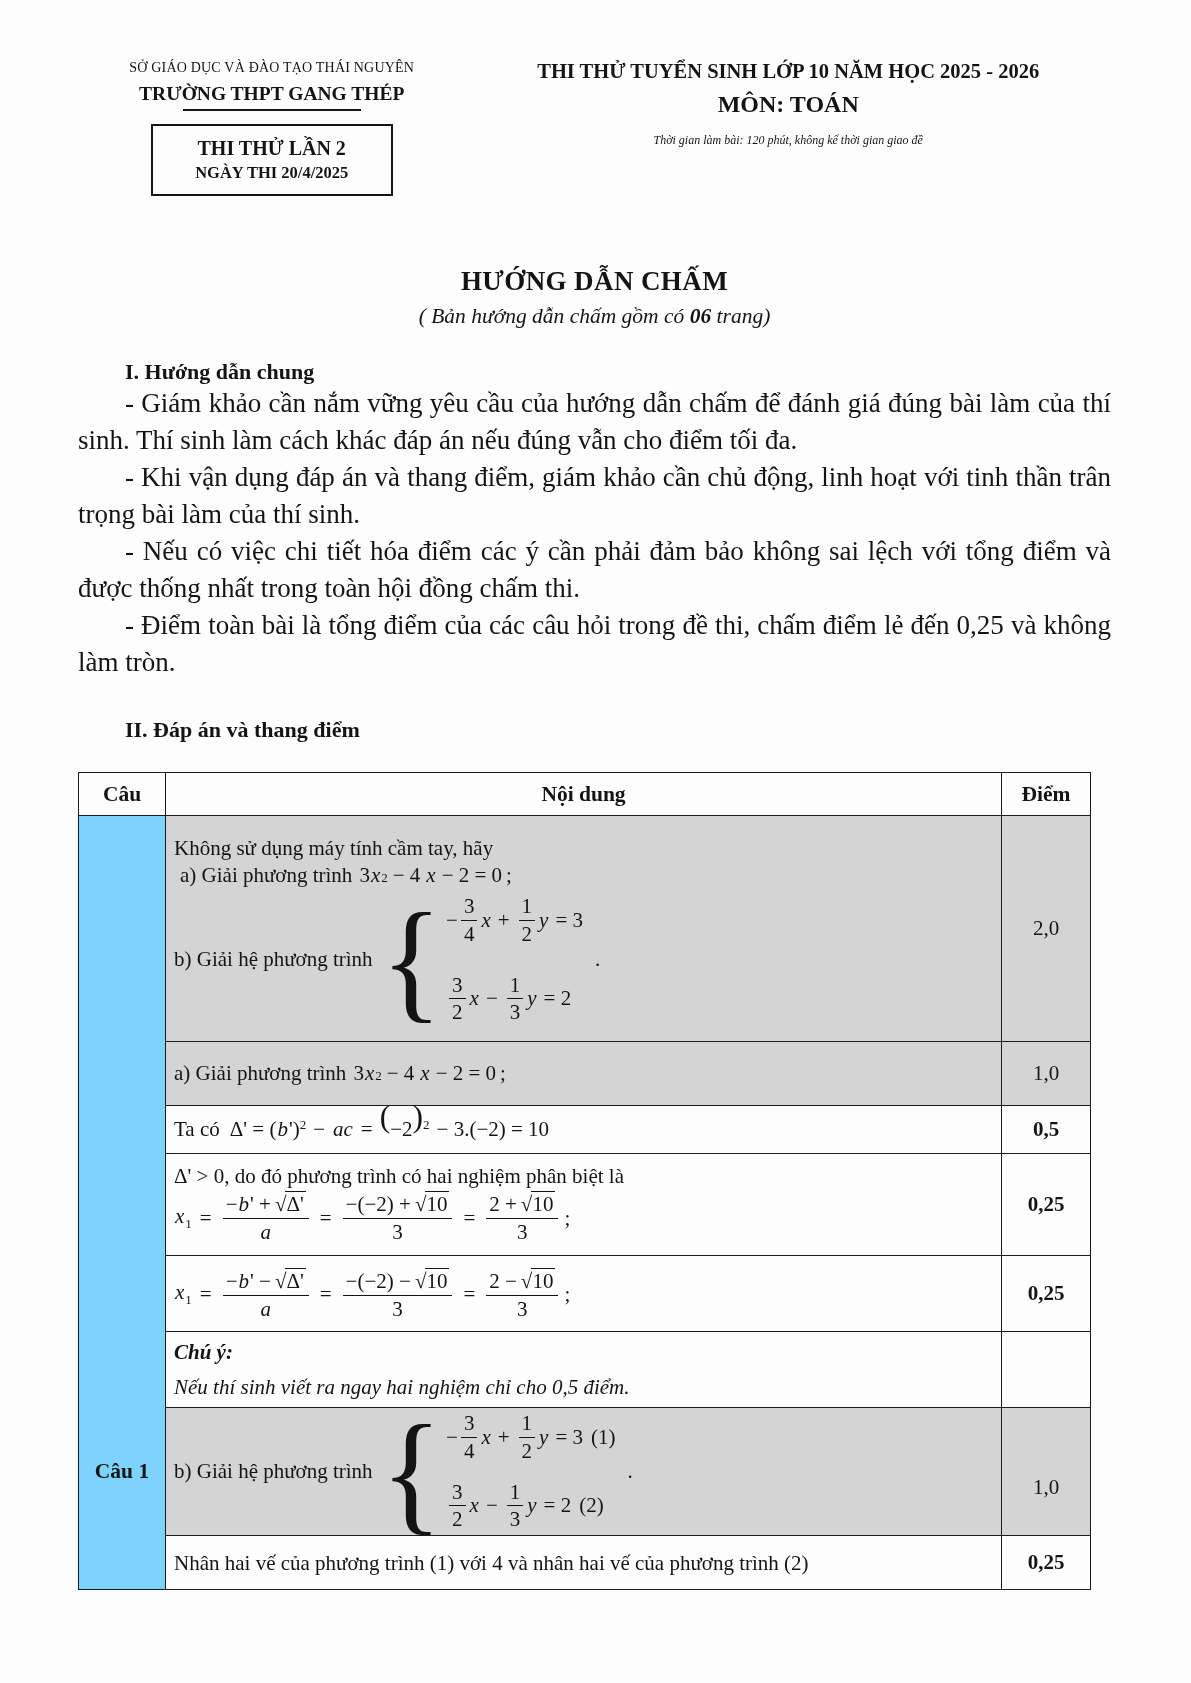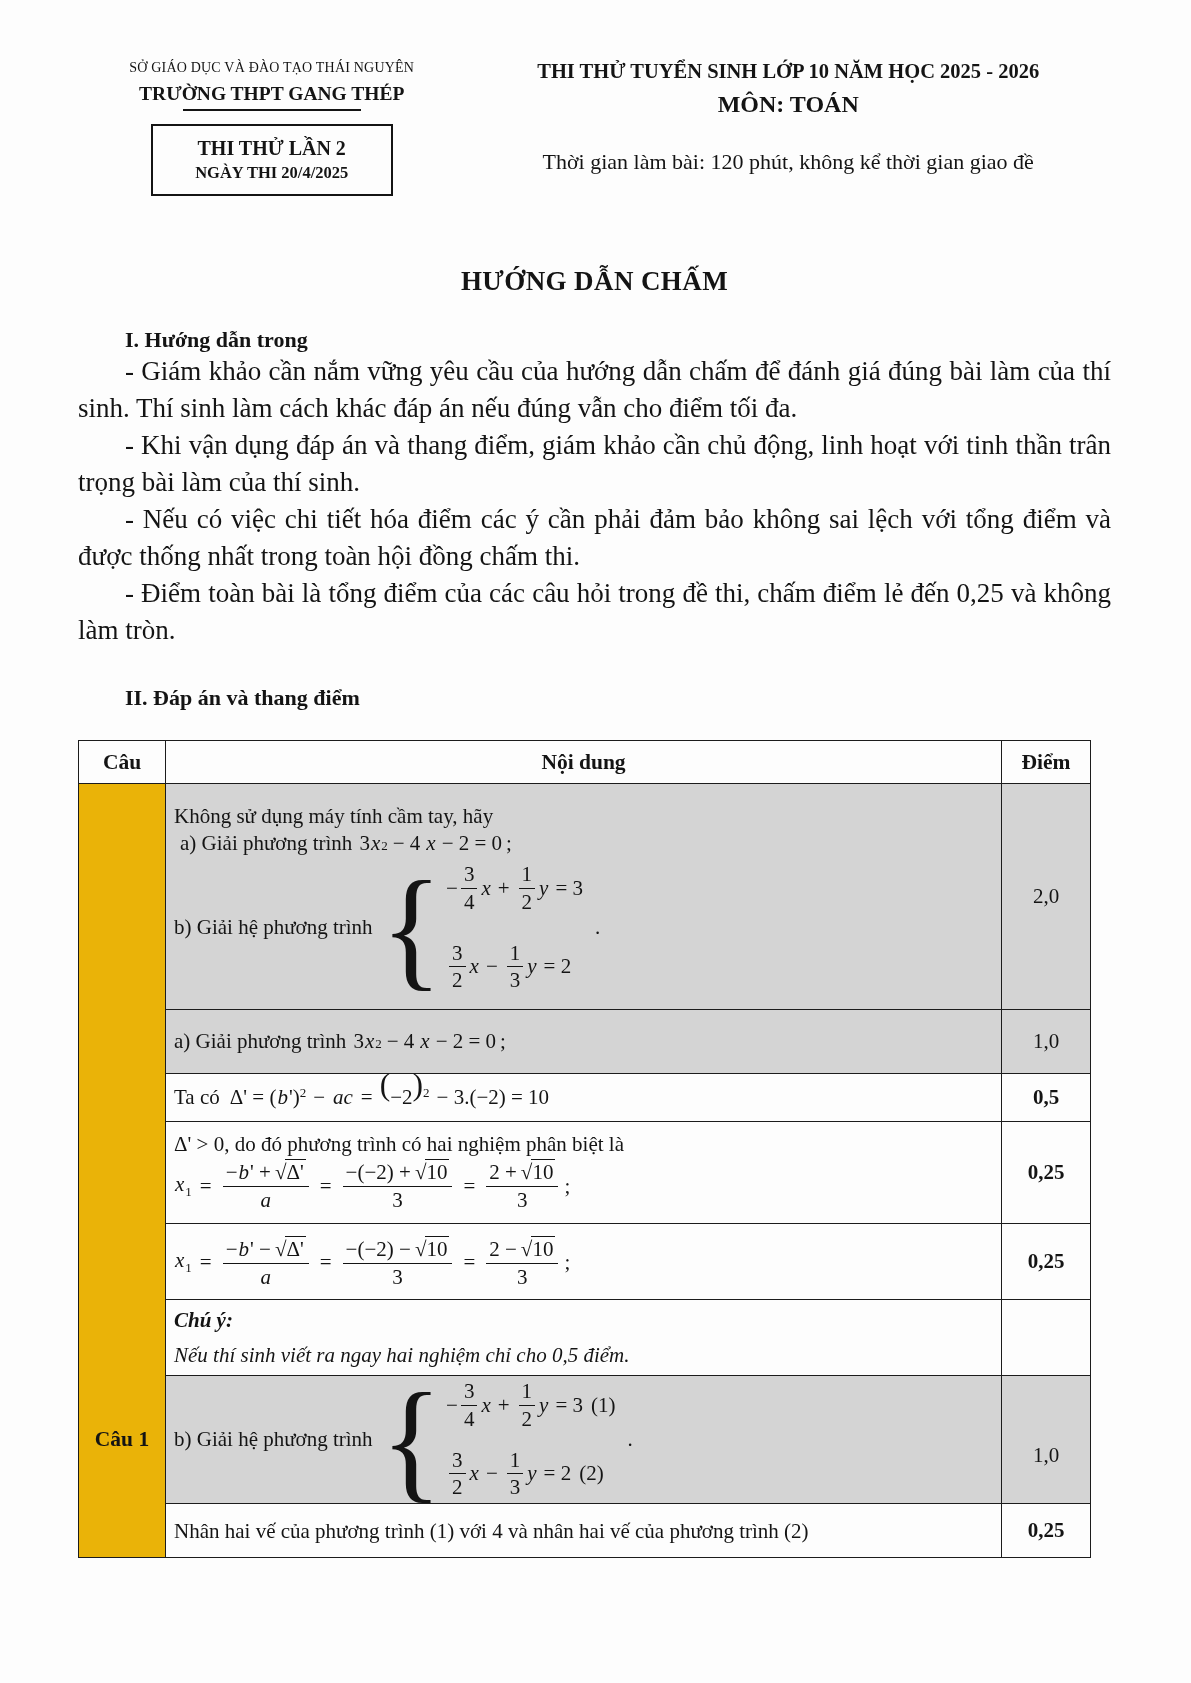--- a/index.html
+++ b/index.html
@@ -14,40 +14,40 @@
   .hdr-left{width:37.5%;text-align:center;}
   .hdr-right{width:62.5%;text-align:center;}
   .dept{font-size:14px;line-height:27px;letter-spacing:.2px;}
   .school{font-size:19.5px;line-height:26px;font-weight:bold;}
   .rule{width:178px;border-bottom:2.5px solid #141414;margin:2px auto 0;}
   .round-box{display:inline-block;border:2px solid #141414;margin-top:13px;padding:9px 24px 10px;min-width:190px;}
   .round{font-size:20px;font-weight:bold;line-height:26px;}
   .rdate{font-size:16.5px;font-weight:bold;line-height:23px;}
   .etitle{font-size:20.5px;font-weight:bold;line-height:30px;margin-top:2px;}
   .esub{font-size:24px;font-weight:bold;line-height:36px;}
-  .etime{font-size:22px;line-height:36px;margin-top:22px;}
+  .etime{font-size:12px;font-style:italic;line-height:36px;}
   
   .doc-title{text-align:center;font-size:27px;font-weight:bold;margin-top:70px;letter-spacing:.4px;}
   .doc-sub{text-align:center;font-size:21.5px;font-style:italic;margin-top:7px;}
   .doc-sub b{font-style:italic;}
   
   .h1{font-size:22px;font-weight:bold;margin:30px 0 0 47px;}
   .para{font-size:27px;line-height:37px;text-align:justify;text-indent:47px;margin:0;}
   .h2{font-size:22px;font-weight:bold;margin:36px 0 0 47px;}
   
   table.grid{border-collapse:collapse;table-layout:fixed;width:1012px;margin-top:29px;}
   .grid col.c1{width:87px;} .grid col.c2{width:836px;} .grid col.c3{width:89px;}
   .grid th,.grid td{border:1.6px solid #1c1c1c;box-sizing:border-box;padding:2px 8px;font-size:21px;vertical-align:middle;}
   .grid th{font-size:21.5px;font-weight:bold;text-align:center;height:43px;padding:4px 8px;}
   .gray{background:#d4d4d4;}
   .content{padding-left:10px;padding-right:6px;}
   .pt{text-align:center;}
   .pt.b{font-weight:bold;}
   .vtop{vertical-align:top;padding-top:6px;}
-  .cau-cell{vertical-align:top;text-align:center;background:#eab308;}
+  .cau-cell{vertical-align:top;text-align:center;background:#7dd3fc;}
   .cau-label{font-weight:bold;font-size:21.5px;margin-top:538px;}
   
   .v{font-style:italic;padding:0 1px;}
   sup{font-size:.62em;}
   sub{font-size:.62em;}
   .mrow{display:inline-flex;align-items:baseline;margin-left:7px;}
   .mid{margin:0 5px;} .tail{margin-left:5px;} .qend{margin-left:4px;}
   .frac{display:inline-flex;flex-direction:column;align-items:center;line-height:1.18;margin:0 3px;vertical-align:middle;}
   .frac .fn{display:flex;align-items:baseline;justify-content:center;padding:0 3px 1px;border-bottom:1.6px solid #141414;white-space:nowrap;}
   .frac .fd{padding:1px 3px 0;}
@@ -93,22 +93,23 @@
       </div>
     </div>
     <div class="hdr-right">
       <div class="etitle">THI THỬ TUYỂN SINH LỚP 10 NĂM HỌC 2025 - 2026</div>
       <div class="esub">MÔN: TOÁN</div>
       <div class="etime">Thời gian làm bài: 120 phút, không kể thời gian giao đề</div>
     </div>
   </div>
 
   <div class="doc-title">HƯỚNG DẪN CHẤM</div>
-
-  <div class="h1">I. Hướng dẫn trong</div>
+  <div class="doc-sub"><span>( Bản hướng dẫn chấm gồm có </span><b>06</b><span> trang)</span></div>
+
+  <div class="h1">I. Hướng dẫn chung</div>
   <p class="para">- Giám khảo cần nắm vững yêu cầu của hướng dẫn chấm để đánh giá đúng bài làm của thí sinh. Thí sinh làm cách khác đáp án nếu đúng vẫn cho điểm tối đa.</p>
   <p class="para">- Khi vận dụng đáp án và thang điểm, giám khảo cần chủ động, linh hoạt với tinh thần trân trọng bài làm của thí sinh.</p>
   <p class="para">- Nếu có việc chi tiết hóa điểm các ý cần phải đảm bảo không sai lệch với tổng điểm và được thống nhất trong toàn hội đồng chấm thi.</p>
   <p class="para">- Điểm toàn bài là tổng điểm của các câu hỏi trong đề thi, chấm điểm lẻ đến 0,25 và không làm tròn.</p>
 
   <div class="h2">II. Đáp án và thang điểm</div>
 
   <table class="grid">
     <colgroup>
         <col class="c1">

